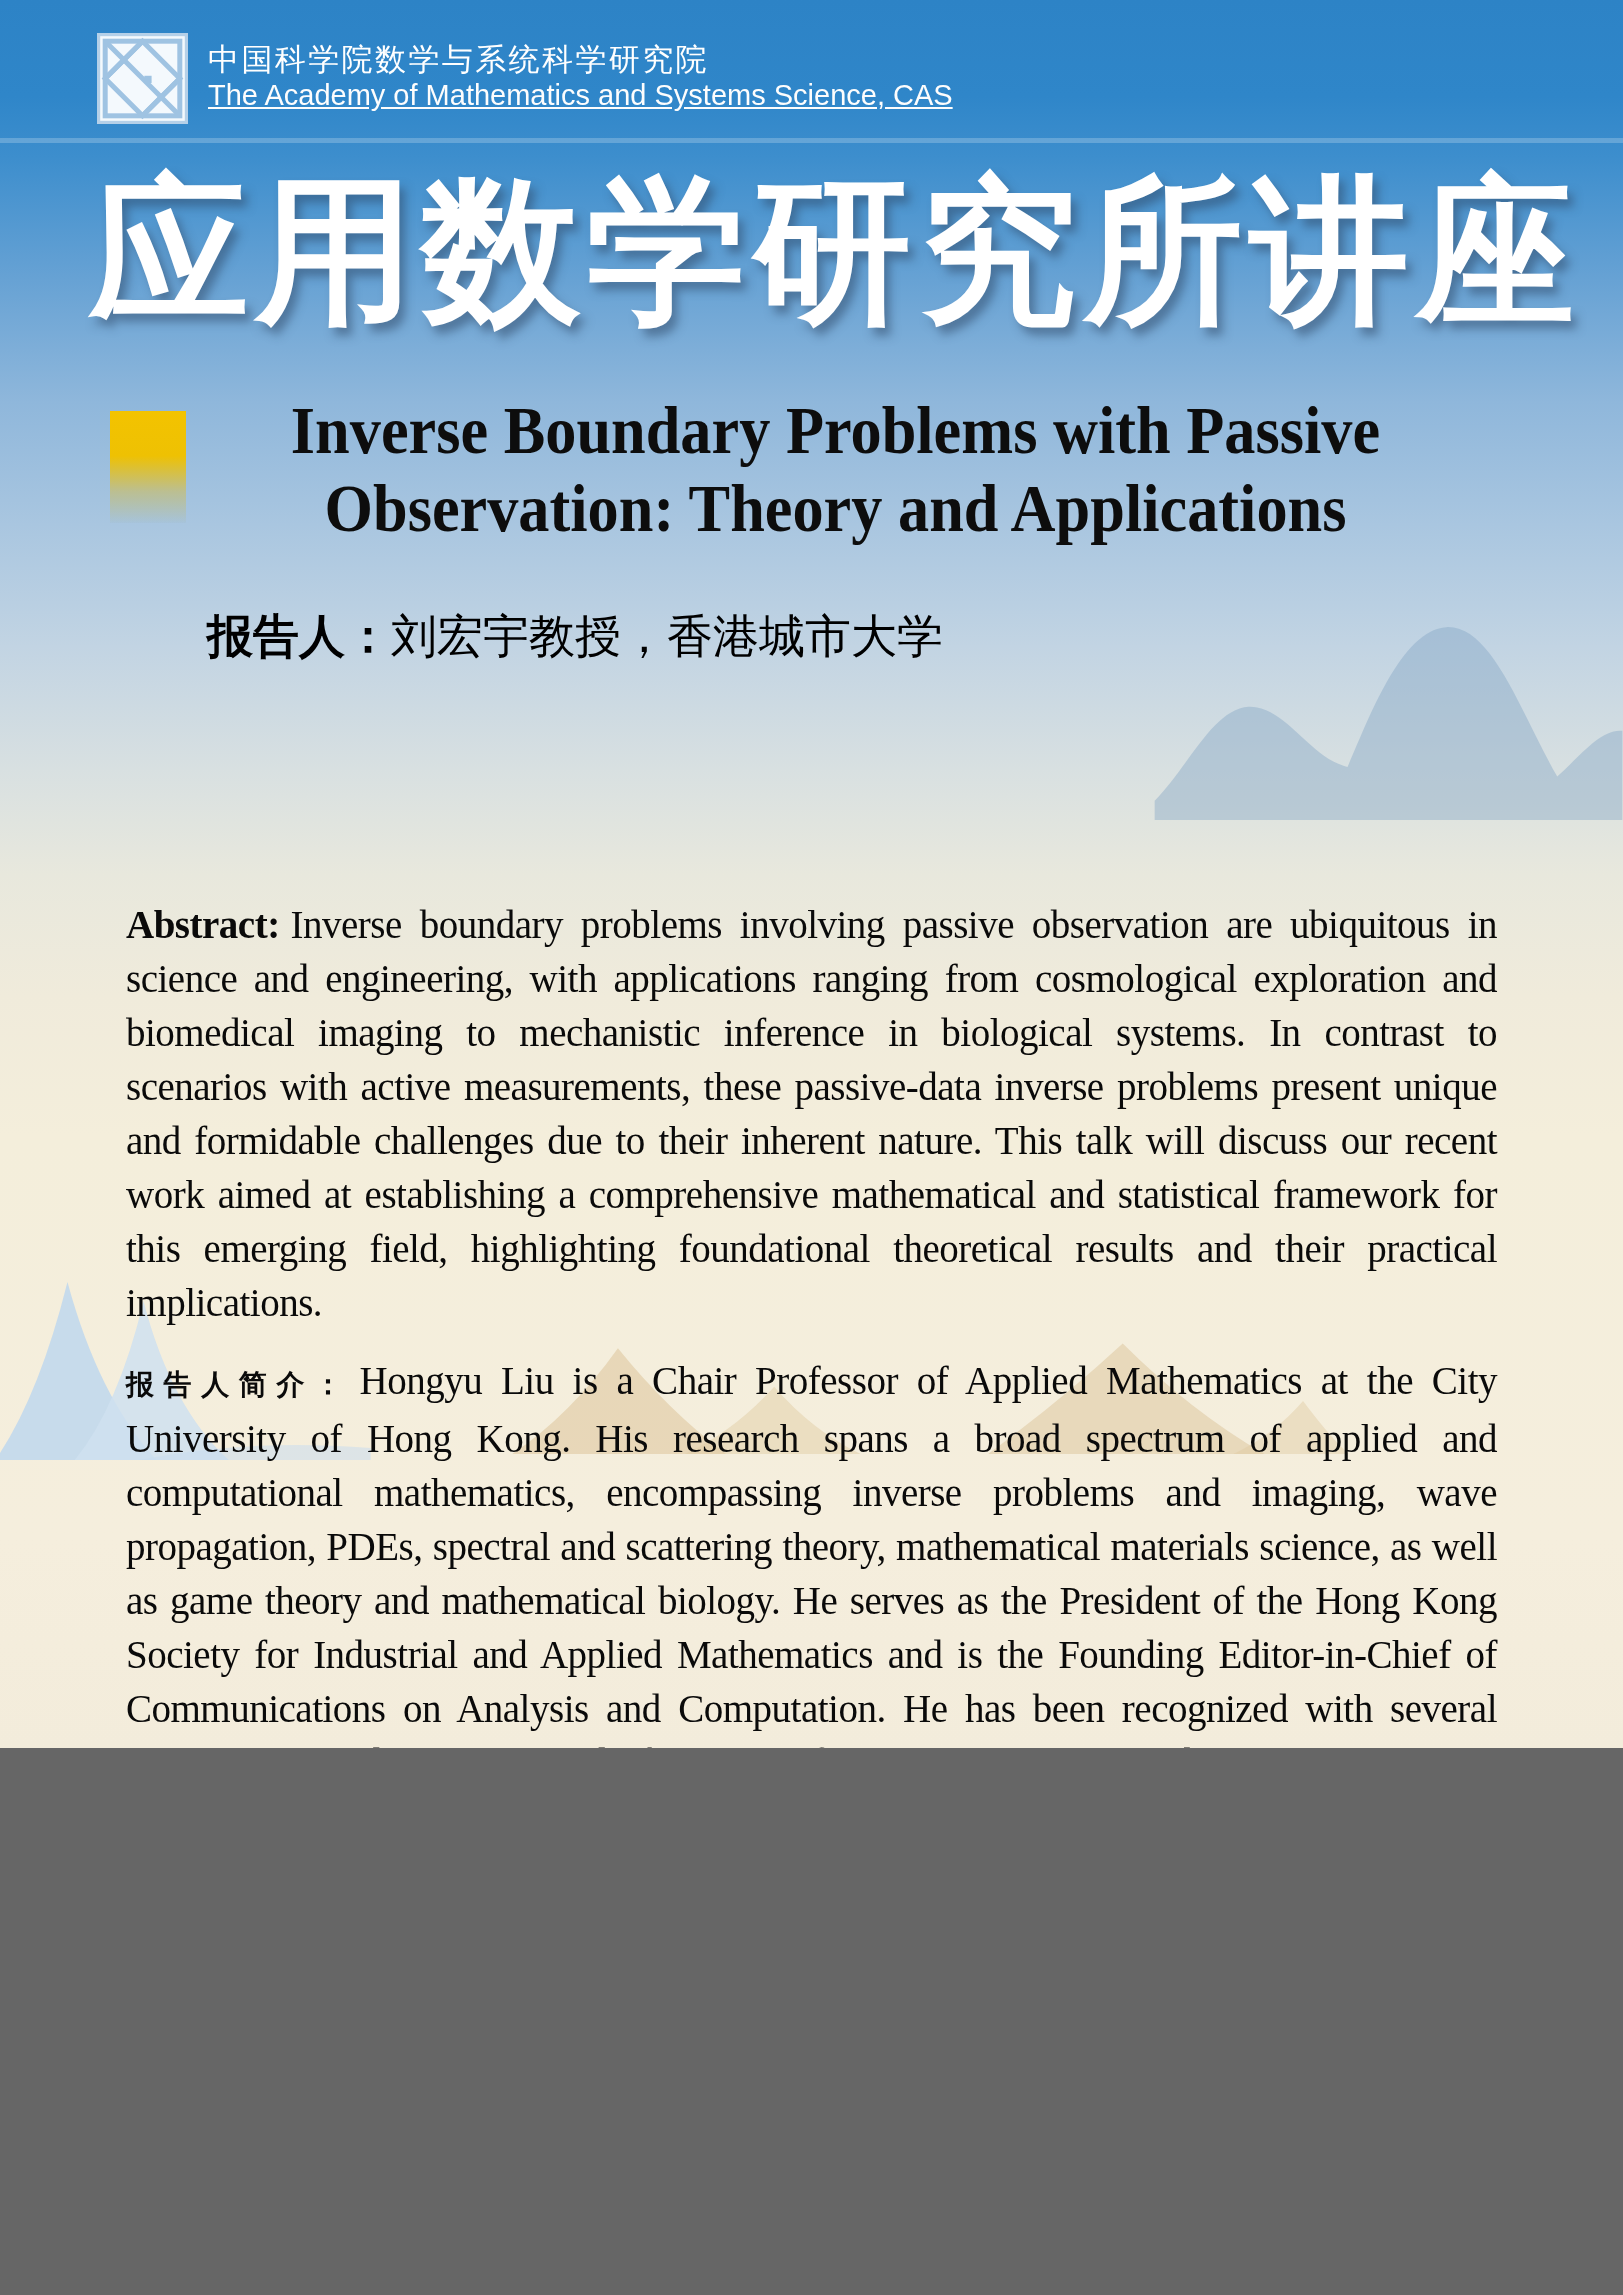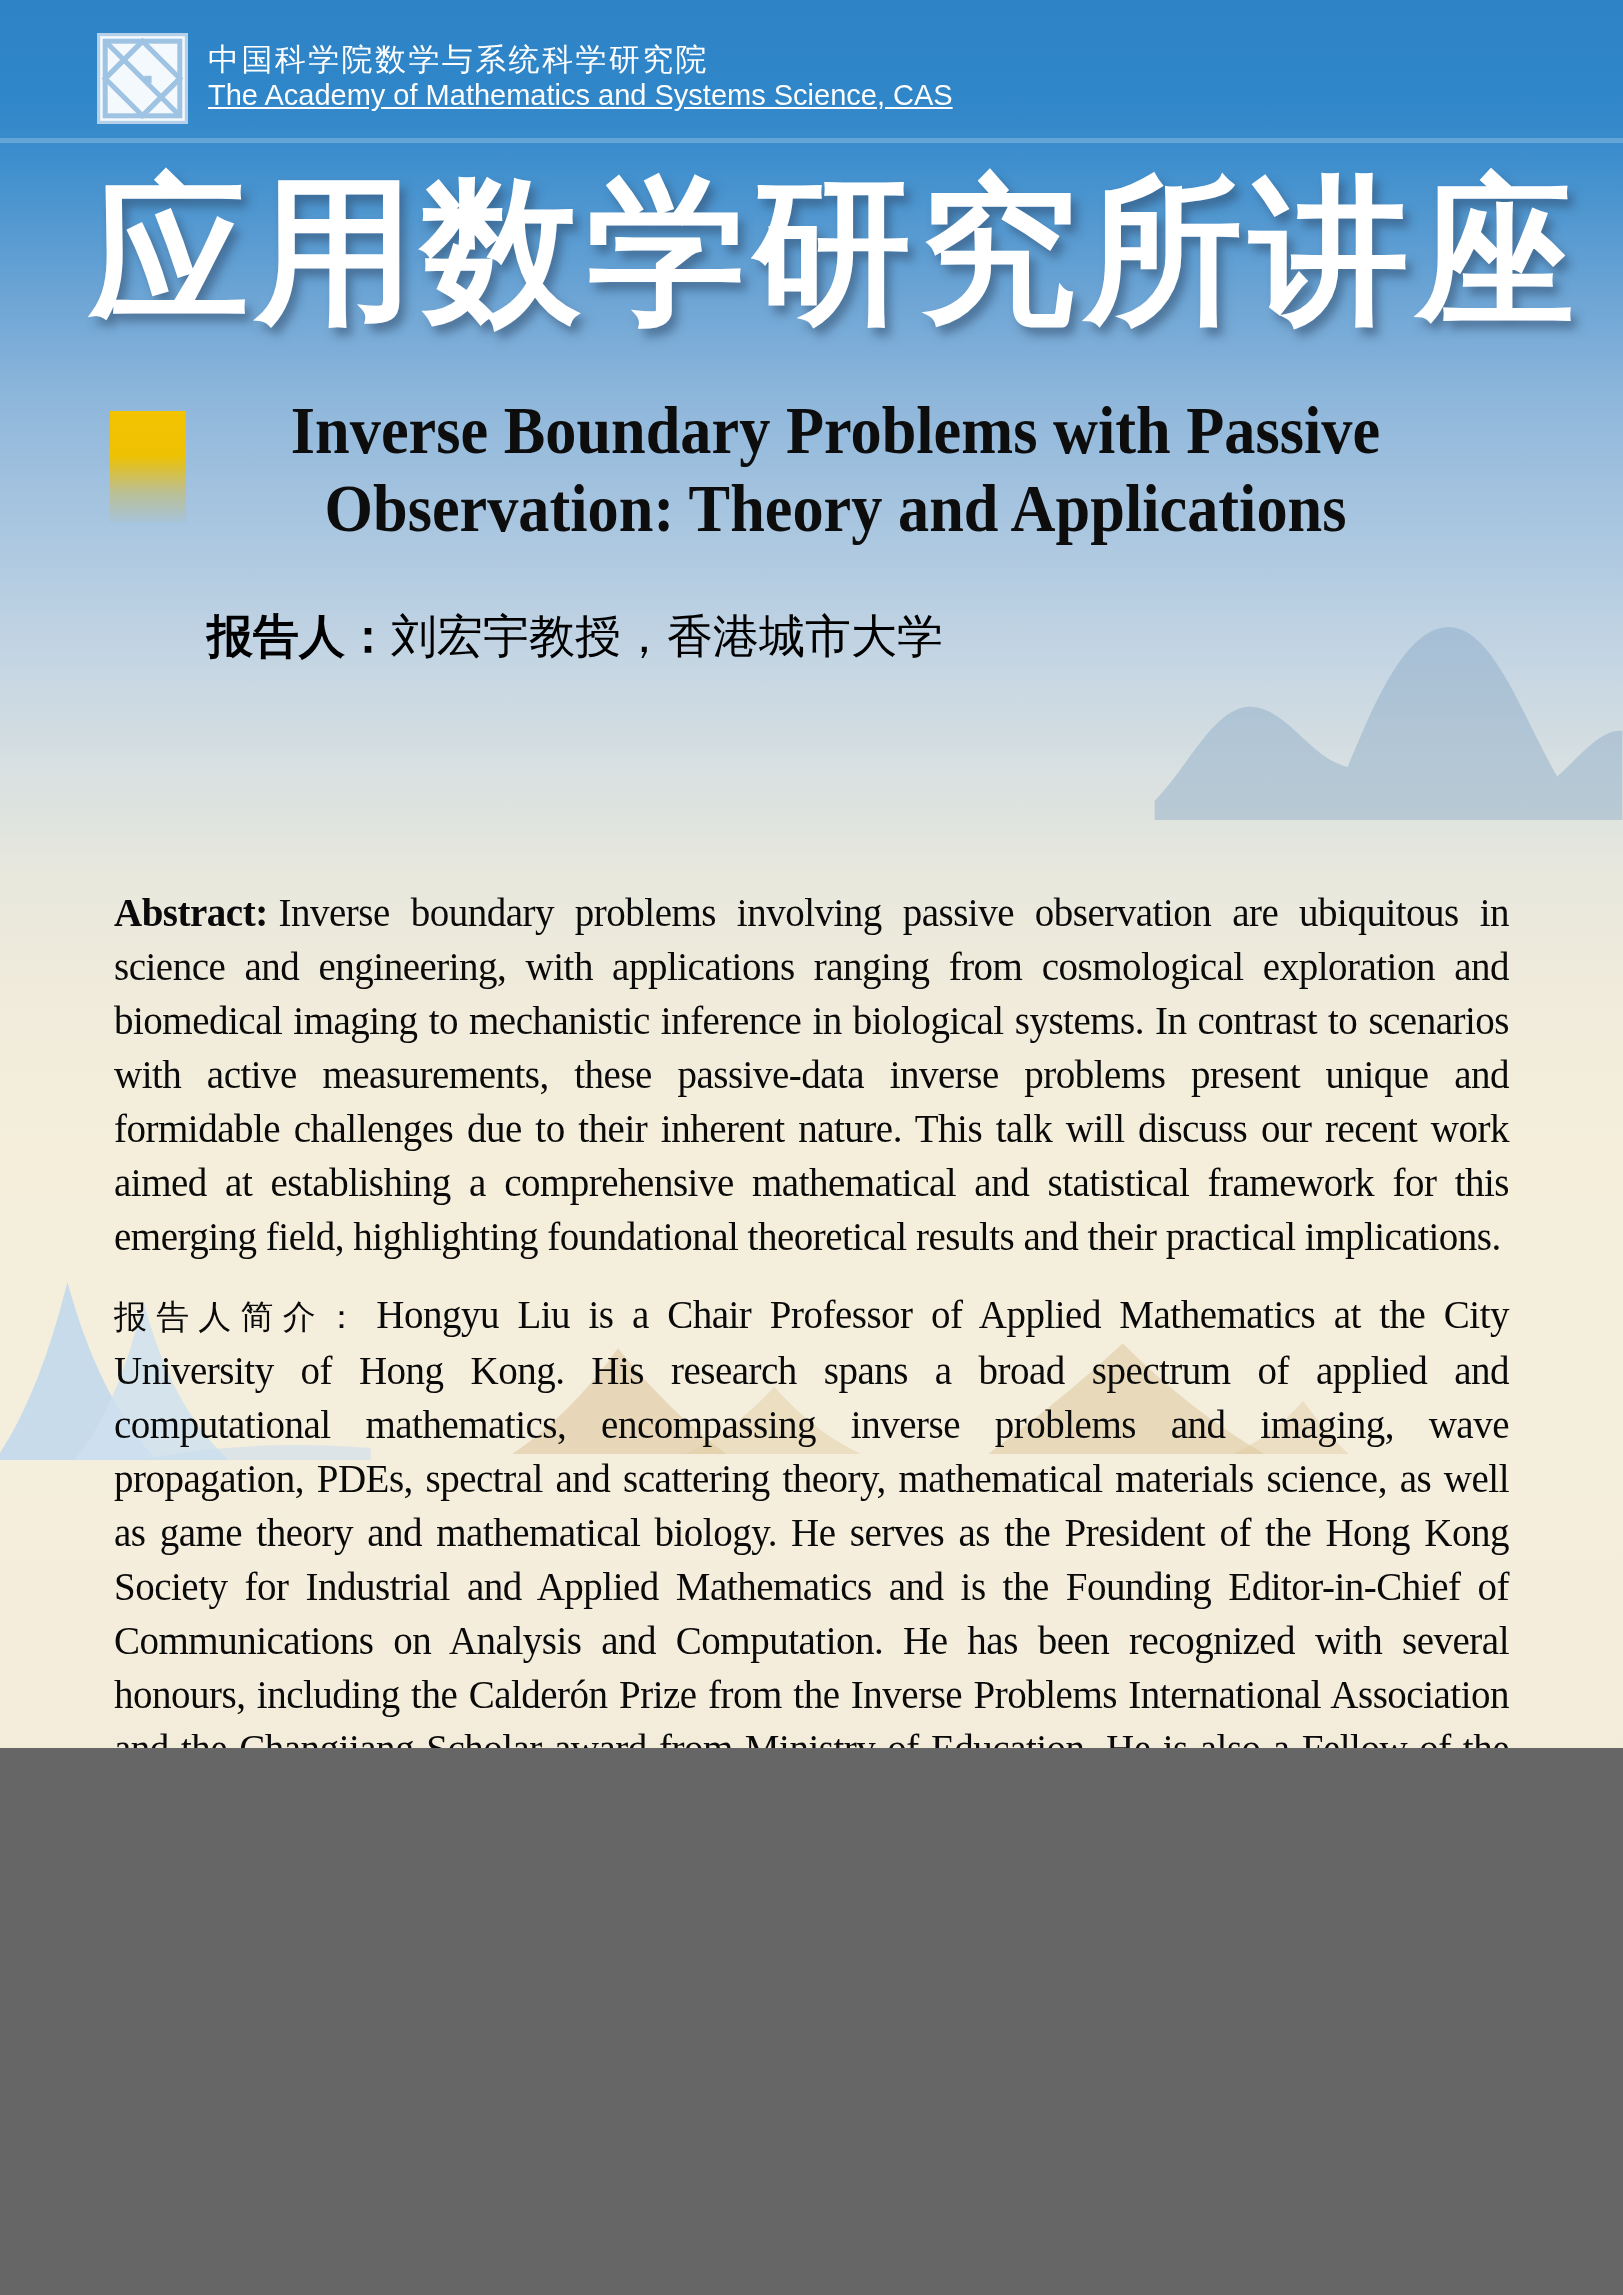--- a/index.html
+++ b/index.html
@@ -40,26 +40,26 @@
   .details{left:207px; top:611px; color:#000; font-size:46px; line-height:51px;}
   .details .row{margin-bottom:29px; white-space:nowrap;}
   .details .lbl{font-weight:700;}
   
   .paras{
     left:114px; top:886px; width:1395px; color:#0a0a0a;
     font-family:"Liberation Serif","DejaVu Serif",serif;
     font-size:39px; line-height:54px; letter-spacing:-0.5px;
     text-align:justify;
   }
-  .paras p{margin:0;}
+  .paras p{margin:12px;}
   .paras p.bio{margin-top:23.6px;}
   .ab-label{font-weight:700; margin-right:.28em;}
   .bio-label{
-    font-weight:400; margin-right:.28em;
-    font-family:"DejaVu Sans","Liberation Sans",sans-serif; font-size:33px; letter-spacing:0;
+    font-weight:700; margin-right:.28em;
+    font-family:"DejaVu Sans","Liberation Sans",sans-serif; font-size:28px; letter-spacing:0;
   }
   
   .mtn-right{left:1154px; top:550px; width:469px; height:270px;}
   .mtn-left{left:-4.8px; top:1253px; width:376px; height:207px;}
   .mtn-tan{left:482px; top:1329px; width:868px; height:125px;}
   .building{
     left:0; top:1853px; width:848px; height:273px; opacity:.34;
     -webkit-mask-image:linear-gradient(to top, #000 55%, transparent 100%);
     mask-image:linear-gradient(to top, #000 55%, transparent 100%);
   }

